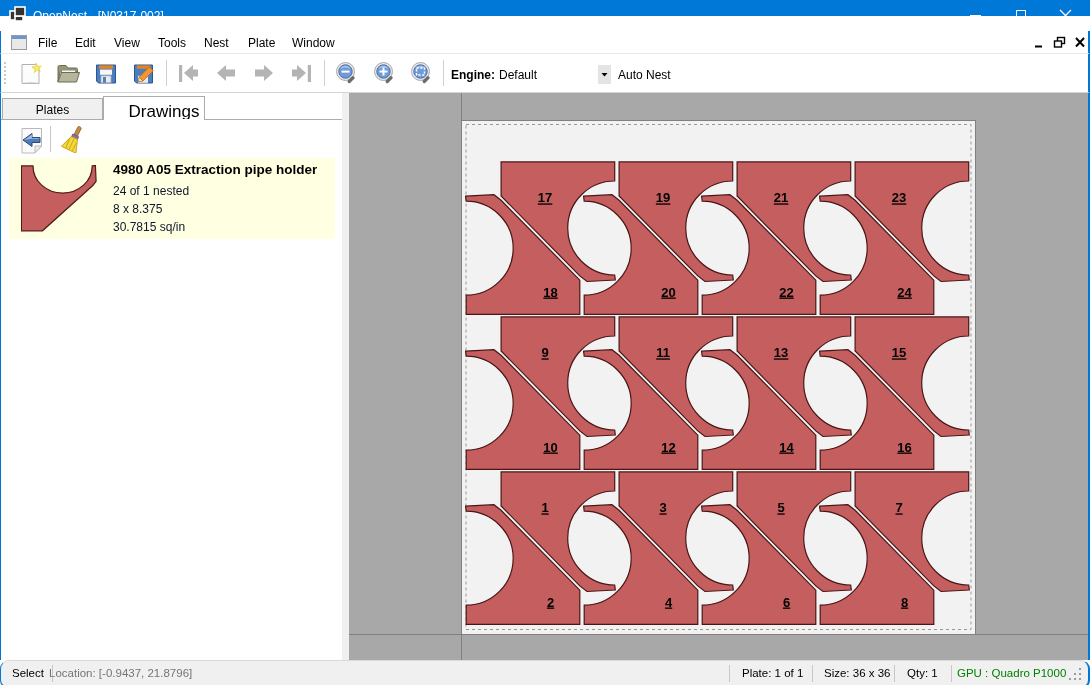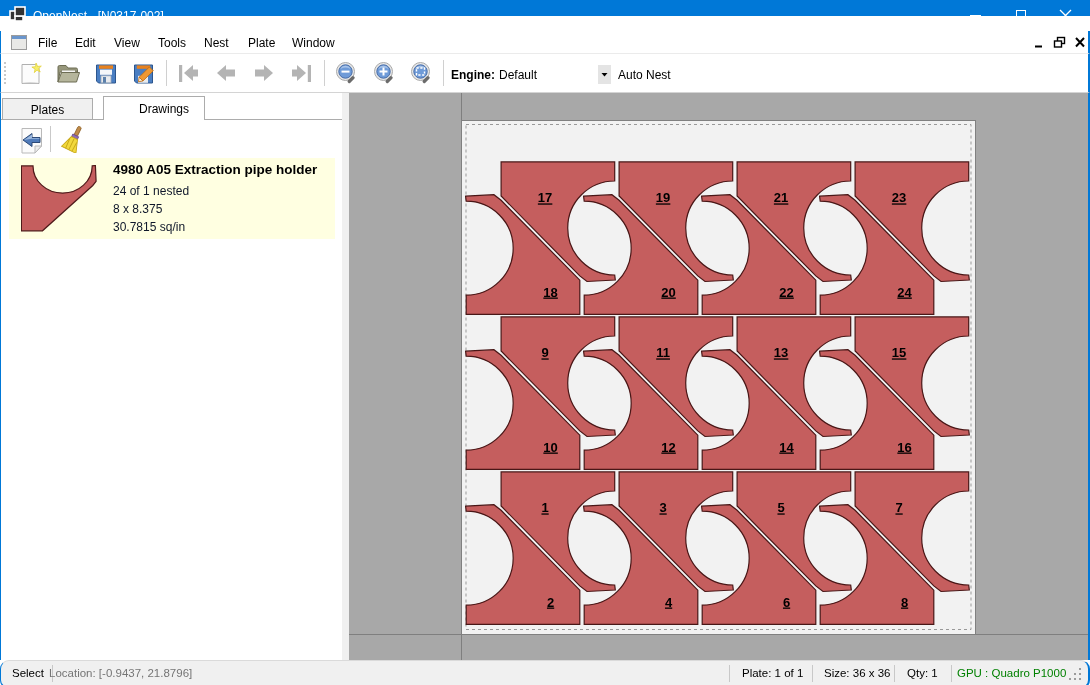--- a/index.html
+++ b/index.html
@@ -11,22 +11,22 @@
   #title-text { left:33px; top:9px; color:#ffffff; font-size:12px; }
   
   #menubar { left:0; top:31px; width:1090px; height:23px; background:#ffffff; border-left:1px solid #0078d7; border-right:2px solid #0078d7; border-bottom:1px solid #ebebeb; }
   .menu-item { position:absolute; top:5px; font-size:12px; color:#000; }
   
   #toolbar { left:0; top:54px; width:1090px; height:39px; background:#ffffff; border-bottom:1px solid #d4d4d4; border-left:1px solid #0078d7; border-right:2px solid #0078d7; }
   .tsep { position:absolute; top:6px; width:1px; height:26px; background:#d0d0d0; }
   
   #main { left:0; top:93px; width:1090px; height:567px; background:#f0f0f0; border-left:1px solid #0078d7; border-right:2px solid #0078d7; }
   #panel { left:1px; top:93px; width:341px; height:567px; background:#ffffff; }
-  #tab-plates { position:absolute; left:1px; top:5px; width:91px; height:21px; background:#f0f0f0; border:1px solid #acacac; border-bottom:none; font-size:12px; text-align:center; padding-top:4px; }
-  #tab-drawings { position:absolute; left:102px; top:3px; width:102px; height:23px; background:#ffffff; border:1px solid #acacac; border-bottom:none; font-size:12px; text-align:center; padding-top:5px; z-index:2;padding-left:20px; }
+  #tab-plates { position:absolute; left:1px; top:5px; width:101px; height:21px; background:#f0f0f0; border:1px solid #acacac; border-bottom:none; font-size:12px; text-align:center; padding-top:4px; }
+  #tab-drawings { position:absolute; left:102px; top:3px; width:102px; height:23px; background:#ffffff; border:1px solid #acacac; border-bottom:none; font-size:17px; text-align:center; padding-top:5px; z-index:2;padding-left:20px; }
   #tabline { position:absolute; left:0px; top:26px; width:341px; height:1px; background:#acacac; }
   #tabline-cover { position:absolute; left:103px; top:26px; width:100px; height:1px; background:#ffffff; z-index:3;}
   #psep { position:absolute; left:49px; top:33px; width:1px; height:26px; background:#c9c9c9; }
   #item { position:absolute; left:8px; top:65px; width:326px; height:81px; background:#ffffe1; }
   #item-title { position:absolute; left:104px; top:4px; font-size:13.5px; font-weight:bold; color:#000; }
   .item-gray { position:absolute; left:104px; font-size:12px; color:#0f172a; }
   
   #canvas { left:349px; top:93px; width:739px; height:567px; background:#a8a8a8; }
   
   #statusbar { left:0; top:660px; width:1090px; height:29px; background:#f0f0f0; border-top:1px solid #dadada; border-left:1px solid #0078d7; border-right:2px solid #0078d7; border-bottom:2px solid #0078d7;border-radius:9px; }

